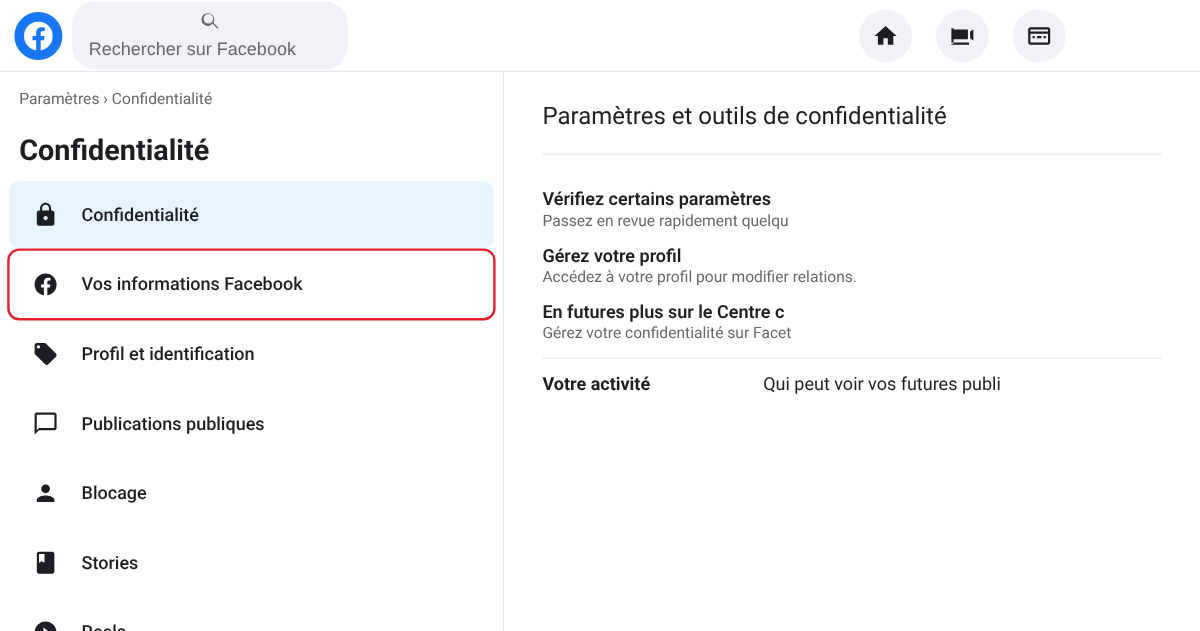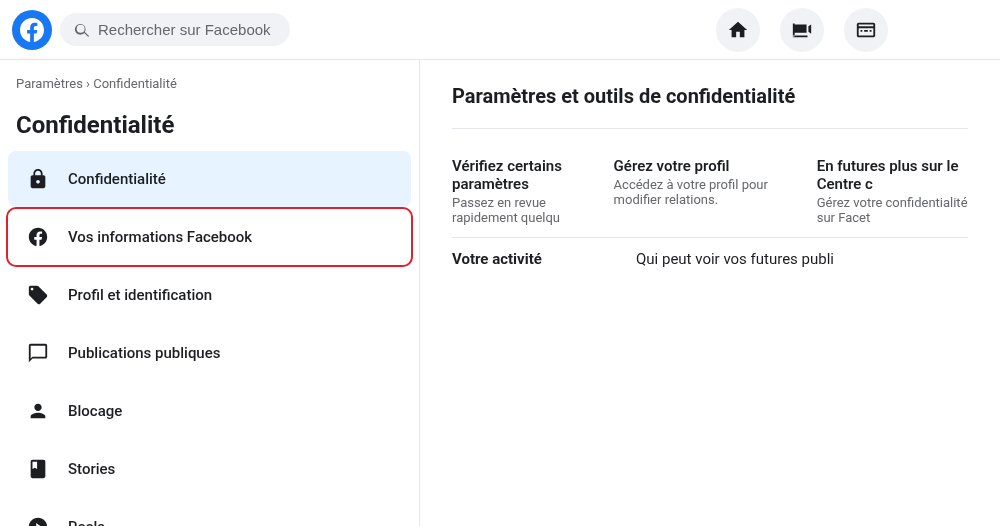--- a/index.html
+++ b/index.html
@@ -47,20 +47,21 @@
 
     .search-bar {
       display: flex;
       align-items: center;
       background: #f0f2f5;
       border-radius: 20px;
       padding: 8px 14px;
       margin-left: 8px;
       width: 230px;
       gap: 8px;
+      flex-direction: column;
     }
 
     .search-bar svg {
       width: 16px;
       height: 16px;
       fill: #65676b;
       flex-shrink: 0;
     }
 
     .search-bar input {
@@ -175,21 +176,21 @@
 
     
     .right-content {
       flex: 1;
       padding: 24px 32px;
       overflow-y: auto;
     }
 
     .right-title {
       font-size: 20px;
-      font-weight: 700;
+      font-weight: 400;
       color: #1c1e21;
       margin-bottom: 20px;
     }
 
     .divider {
       border: none;
       border-top: 1px solid #e4e6eb;
       margin: 0 0 16px 0;
     }
 
@@ -207,21 +208,21 @@
     .section-label {
       font-size: 15px;
       font-weight: 700;
       color: #1c1e21;
       min-width: 160px;
       flex-shrink: 0;
     }
 
     .section-items {
       display: flex;
-      flex-direction: row;
+      flex-direction: column;
       gap: 12px;
       flex: 1;
     }
 
     .section-item {
       display: flex;
       flex-direction: column;
       gap: 2px;
     }
 

